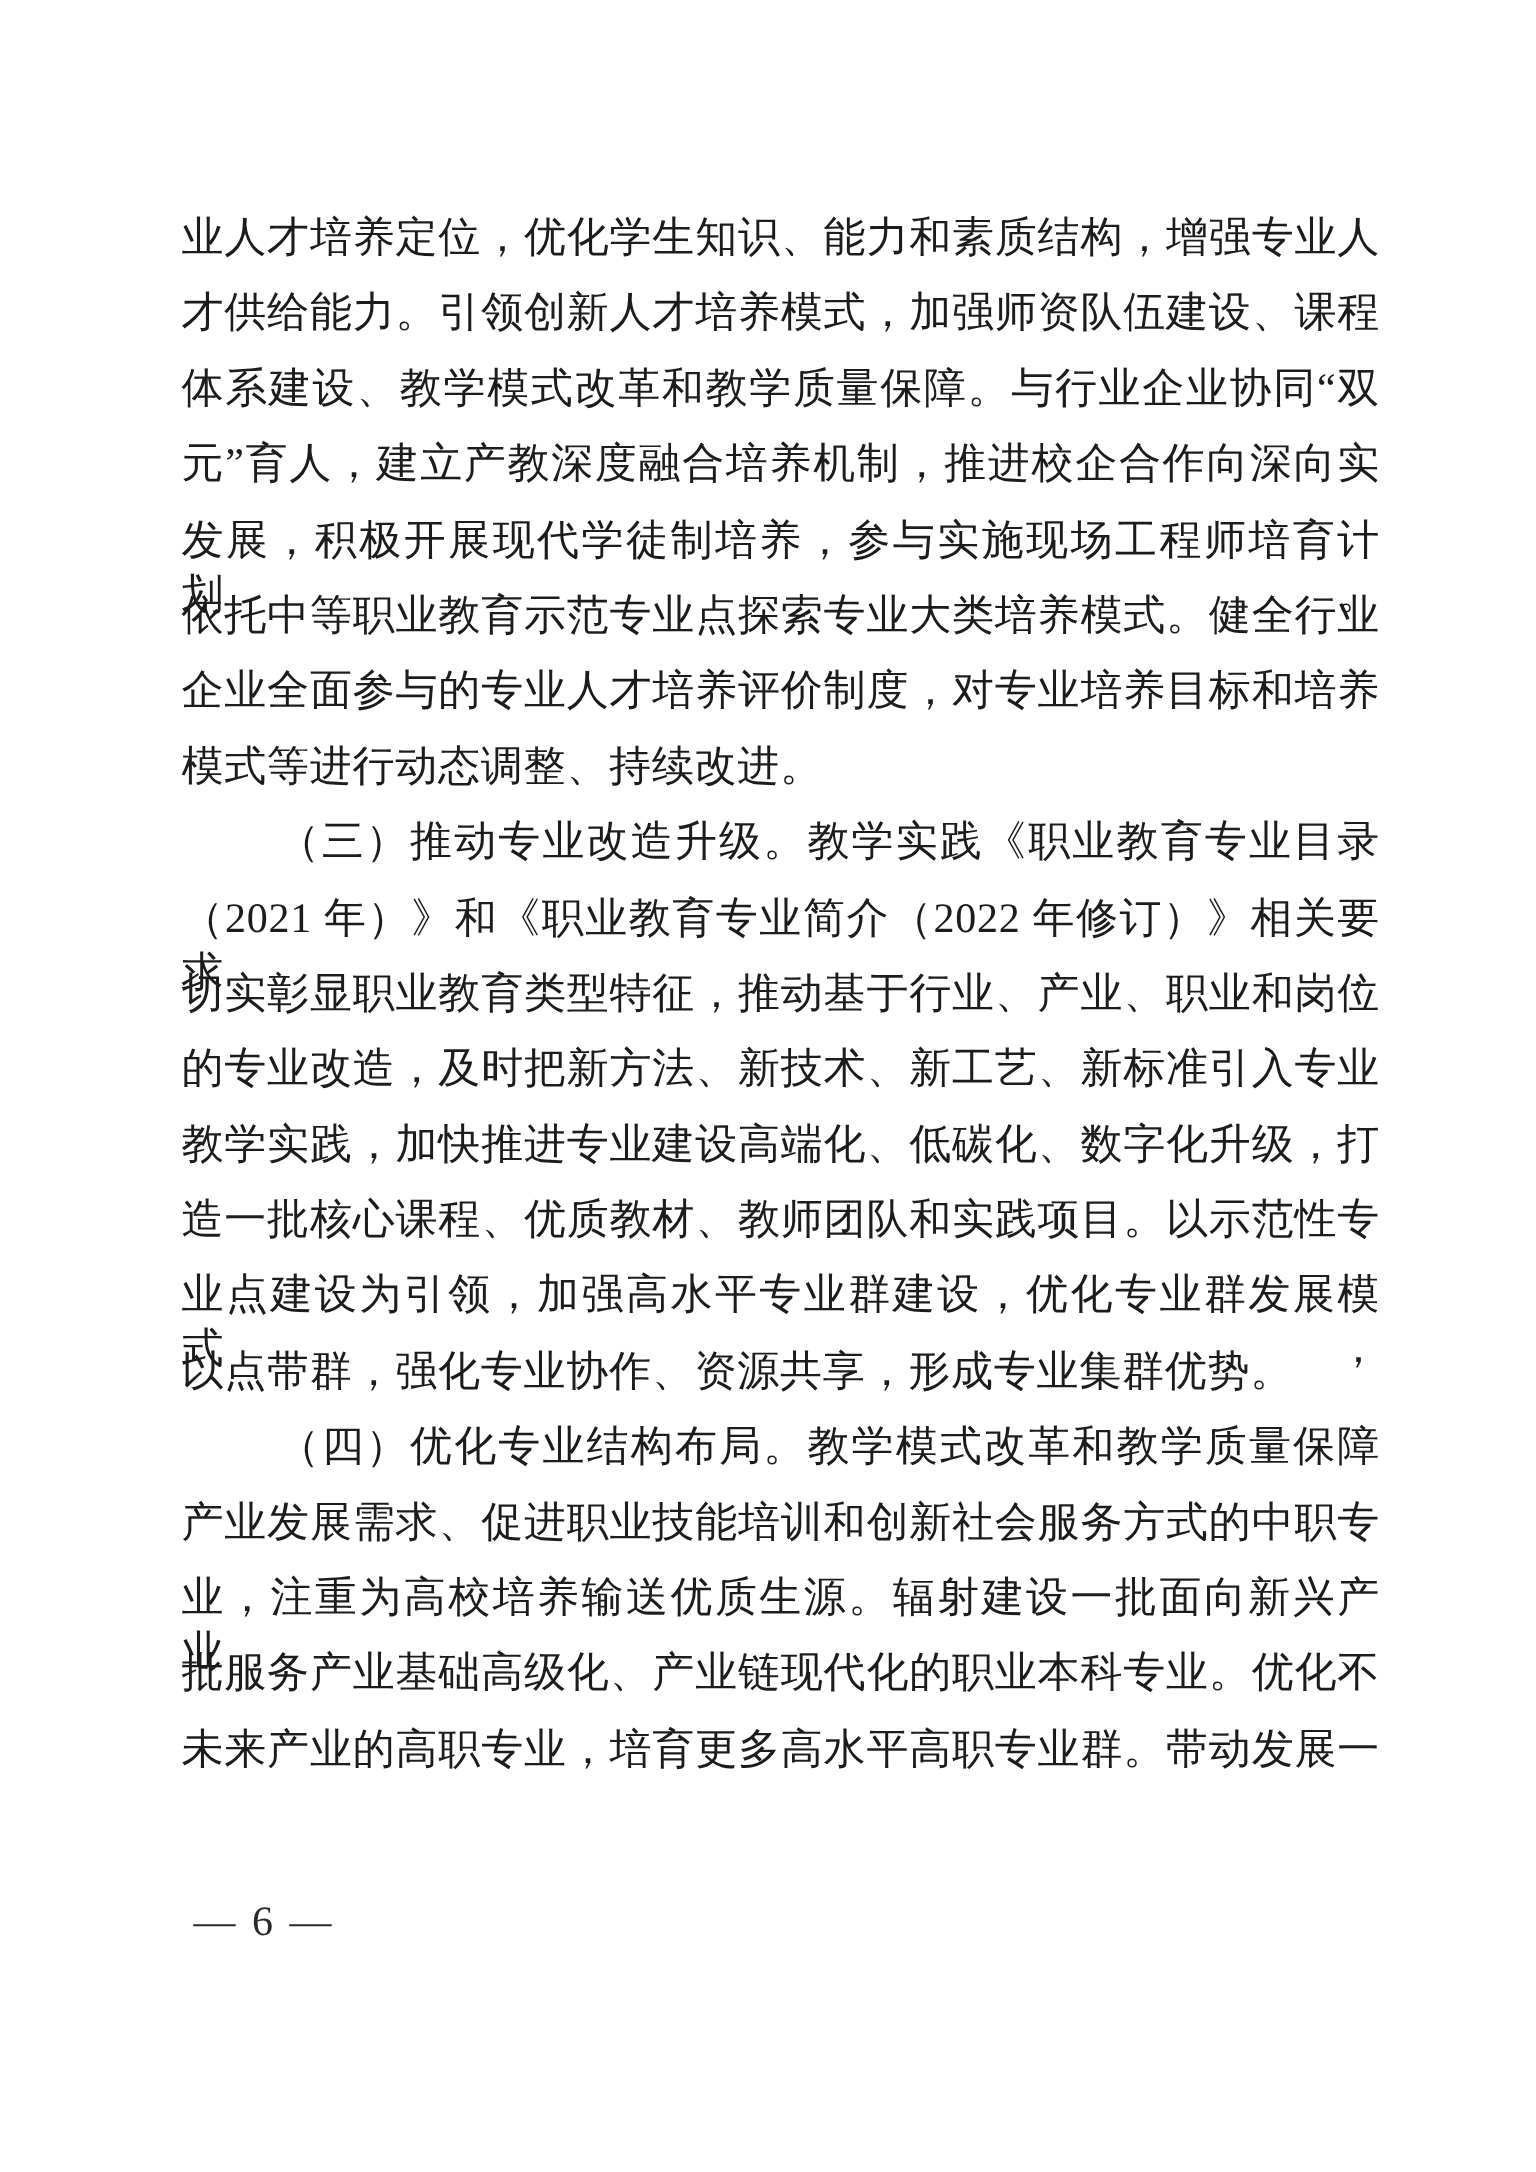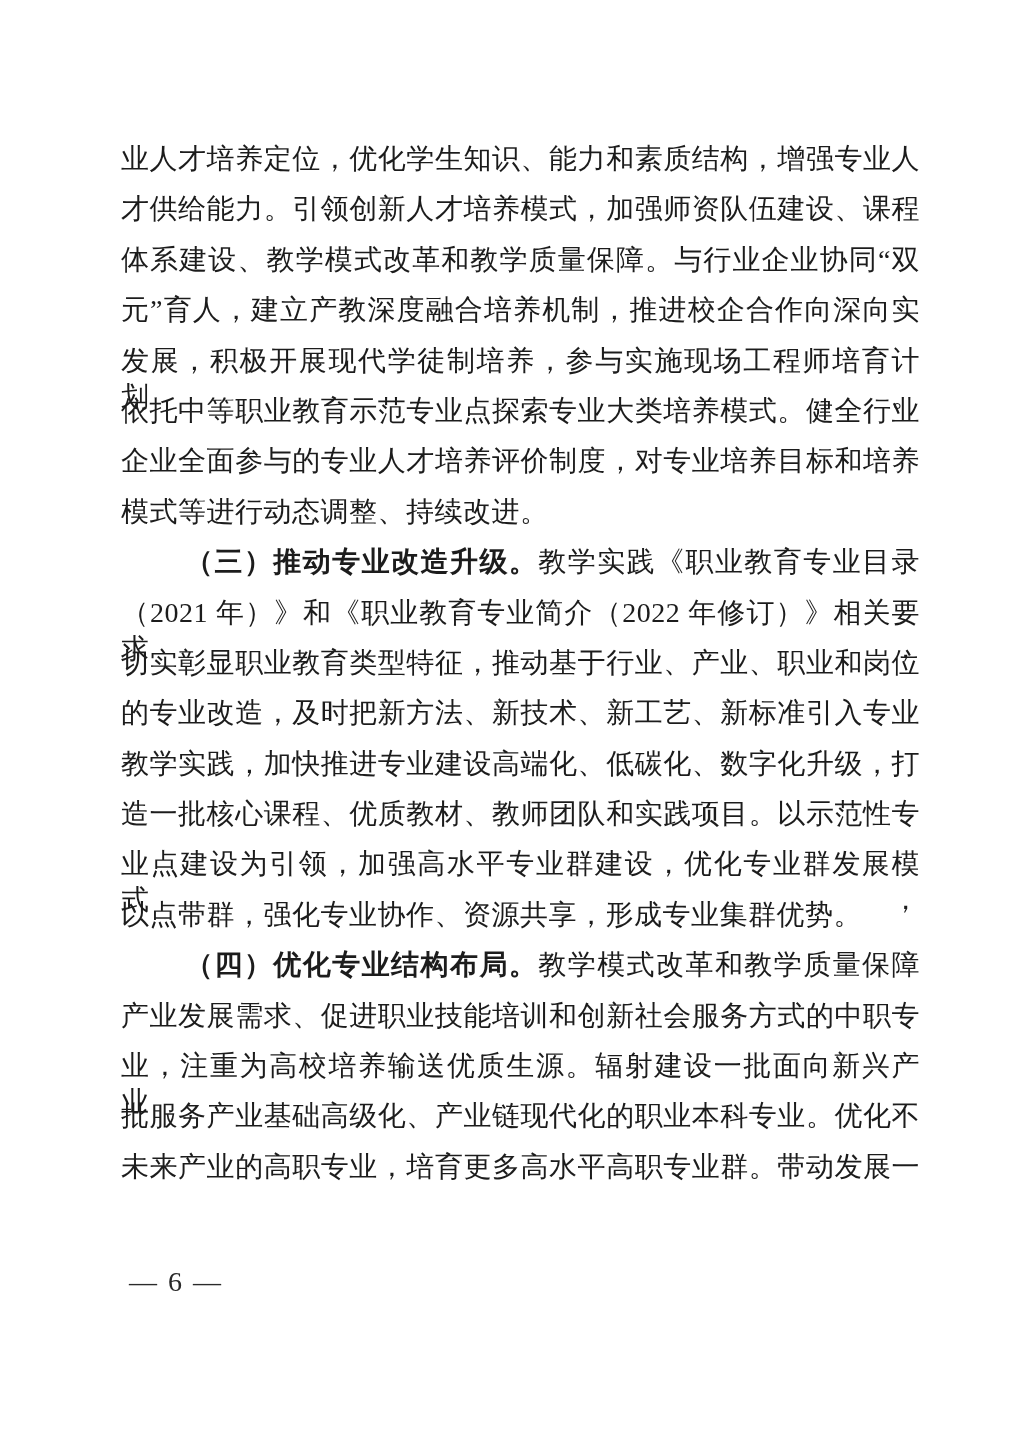--- a/index.html
+++ b/index.html
@@ -30,21 +30,21 @@
     text-align-last: justify;
     letter-spacing: 0.5px;
   }
   .line.para-end {
     text-align-last: left;
   }
   .line.indent {
     text-indent: 64px;
   }
   .para-heading {
-    font-weight: 700;
+    font-weight: 400;
   }
   .footer {
     position: absolute;
     left: 129px;
     top: 1266px;
     font-size: 28px;
     color: #2a2a2a;
     letter-spacing: 2px;
   }
 </style>

